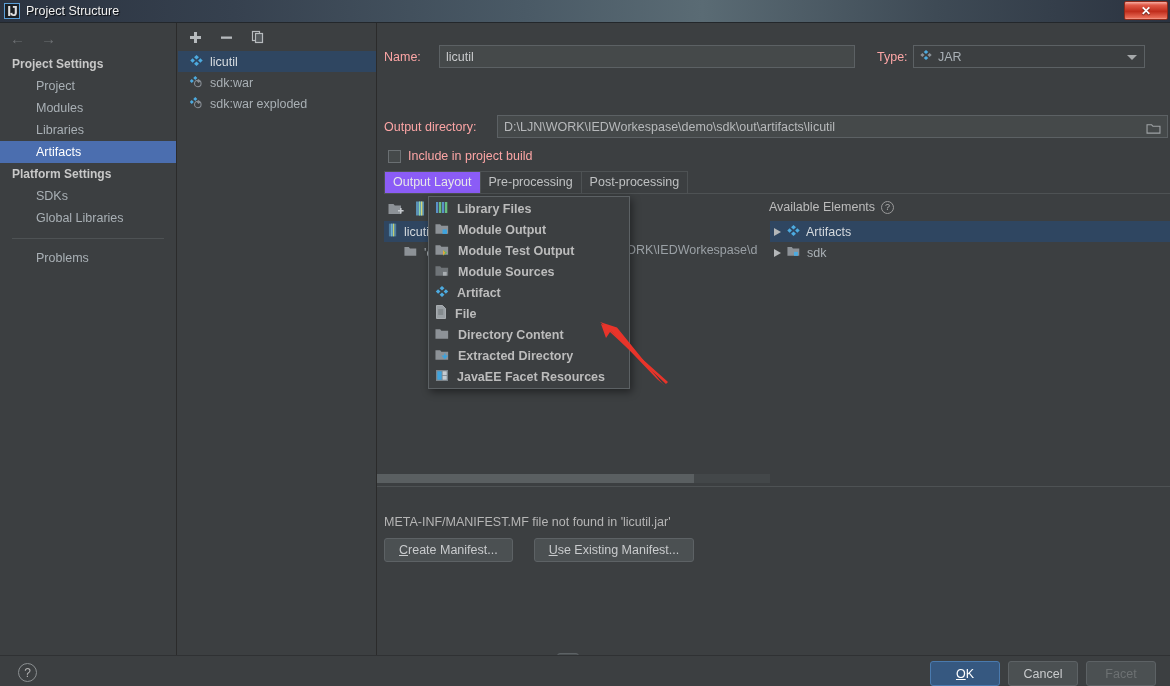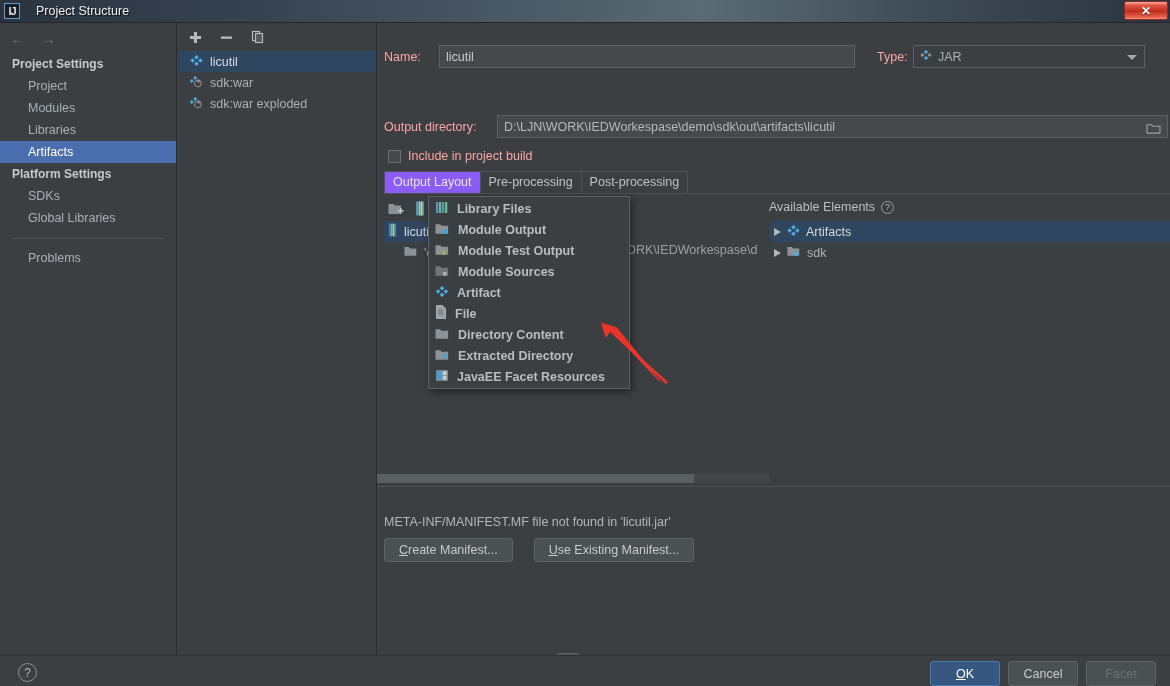--- a/index.html
+++ b/index.html
@@ -18,24 +18,24 @@
   }
 
   
   .titlebar {
     position: absolute; left: 0; top: 0; width: 1170px; height: 23px;
     background: linear-gradient(to right, #2b3340 0%, #36414f 20%, #4a5a66 45%, #5a6b74 60%, #3e4a55 80%, #2b3340 100%);
     display: flex; align-items: center;
     border-bottom: 1px solid #23272b;
   }
   .title-ij-icon {
-    width: 16px; height: 16px; margin-left: 4px; margin-right: 16px;
+    width: 16px; height: 16px; margin-left: 4px; margin-right: 6px;
     background: #1b1f23; border: 1px solid #5b9ed6;
     display: flex; align-items: center; justify-content: center;
-    font-size: 11px; font-weight: bold; color: #e0e0e0; letter-spacing: -1px;
+    font-size: 14px; font-weight: bold; color: #e0e0e0; letter-spacing: -1px;
     font-family: "Liberation Sans", sans-serif;
   }
   .title-text {
     color: #f0f0f0; font-size: 12.5px;
     text-shadow: 1px 1px 1px rgba(0,0,0,.8);
   }
   .win-buttons { position: absolute; right: 2px; top: 1px; display: flex; }
   .win-close {
     width: 44px; height: 19px;
     background: linear-gradient(to bottom, #f7b0a6 0%, #e05a48 18%, #c02d1c 55%, #e86a55 92%, #f3a393 100%);
@@ -51,21 +51,21 @@
     position: absolute; left: 0; top: 23px; width: 177px; height: 632px;
     background: #3c3f41;
     border-right: 1px solid #2b2b2b;
   }
   .nav-toolbar { height: 30px; display: flex; align-items: center; padding-left: 10px; gap: 16px; }
   .nav-arrow { color: #6e7174; font-size: 15px; cursor: default; line-height: 1; }
   .nav-group-title {
     padding: 4px 0 4px 12px; color: #c8c8c8; font-weight: bold; font-size: 12px;
   }
   .nav-item {
-    height: 22px; display: flex; align-items: center; padding-left: 28px;
+    height: 22px; display: flex; align-items: center; padding-left: 36px;
     color: #a9b0b5; font-size: 12.5px; cursor: pointer;
   }
   .nav-item.selected { background: #4b6eaf; color: #ffffff; }
   .nav-sep { height: 1px; background: #4e5254; margin: 9px 12px 8px 12px; }
 
   
   .artlist {
     position: absolute; left: 178px; top: 23px; width: 198px; height: 632px;
     background: #3c3f41;
   }

